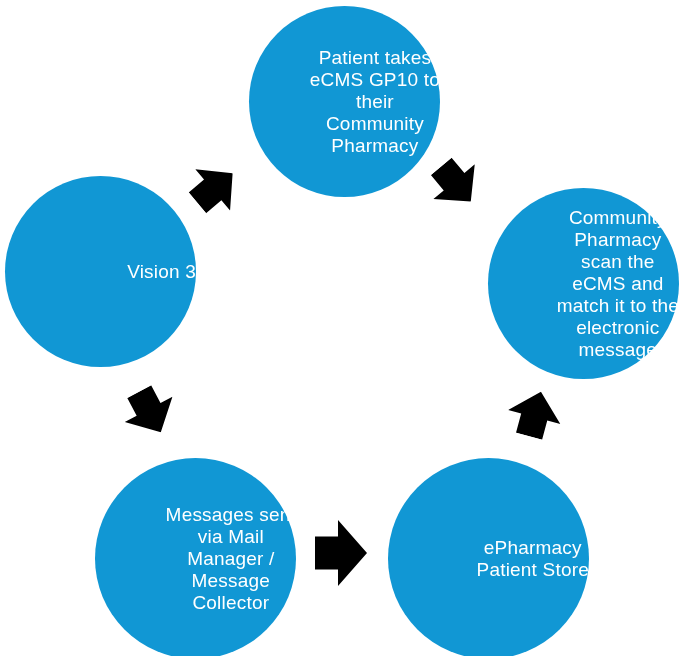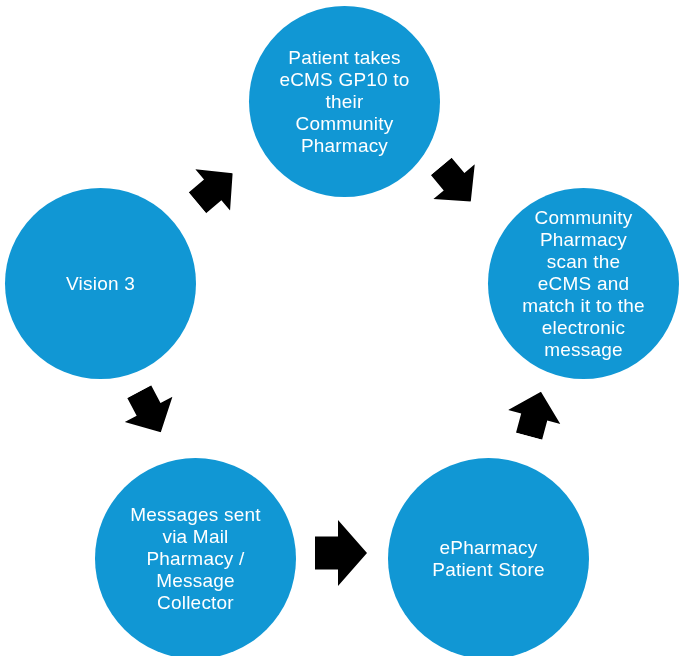--- a/index.html
+++ b/index.html
@@ -19,33 +19,33 @@
     height: 656px;
     background: var(--page-bg);
     overflow: hidden;
   }
   .node {
     position: absolute;
     border-radius: 50%;
     background: var(--node-color);
     display: flex;
     align-items: center;
-    justify-content: center;
+    justify-content: flex-end;
   }
   .node .label {
     color: var(--text-color);
     font-size: 19px;
     line-height: 22px;
     letter-spacing: 0.2px;
     text-align: center;
     white-space: pre-line;
   }
   .node-patient   { left: 249px; top: 6px;   width: 191px; height: 191px; }
   .node-community { left: 488px; top: 188px; width: 191px; height: 191px; }
-  .node-vision    { left: 5px;   top: 188px; width: 191px; height: 191px; }
+  .node-vision    { left: 5px;   top: 176px; width: 191px; height: 191px; }
   .node-messages  { left: 95px;  top: 458px; width: 201px; height: 201px; }
   .node-epharmacy { left: 388px; top: 458px; width: 201px; height: 201px; }
 
   .arrow { position: absolute; }
   .arrow svg { display: block; }
   .arrow svg polygon { fill: var(--arrow-color); }
   .arrow-ne { left: 192px; top: 161px; transform: rotate(-40deg); }
   .arrow-se { left: 433px; top: 157px; transform: rotate(50deg); }
   .arrow-s  { left: 127px; top: 385px; transform: rotate(62deg); }
   .arrow-e  { left: 315px; top: 520px; }
@@ -74,21 +74,21 @@
 message</span>
   </div>
 
   <div class="node node-vision">
     <span class="label">Vision 3</span>
   </div>
 
   <div class="node node-messages">
     <span class="label">Messages sent
 via Mail
-Pharmacy /
+Manager /
 Message
 Collector</span>
   </div>
 
   <div class="node node-epharmacy">
     <span class="label">ePharmacy
 Patient Store</span>
   </div>
 
   <div class="arrow arrow-ne">

